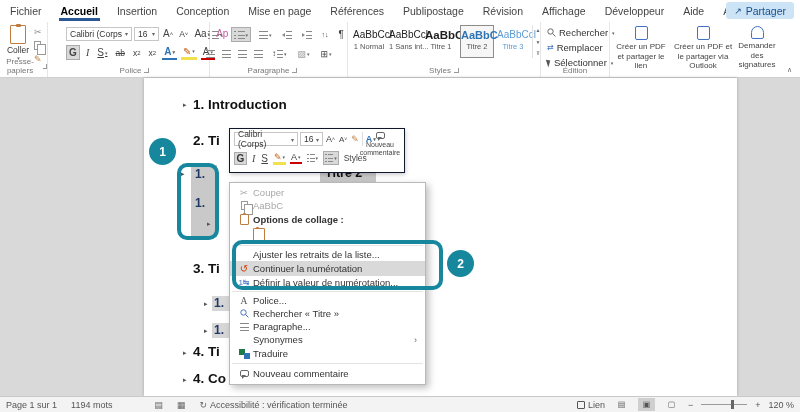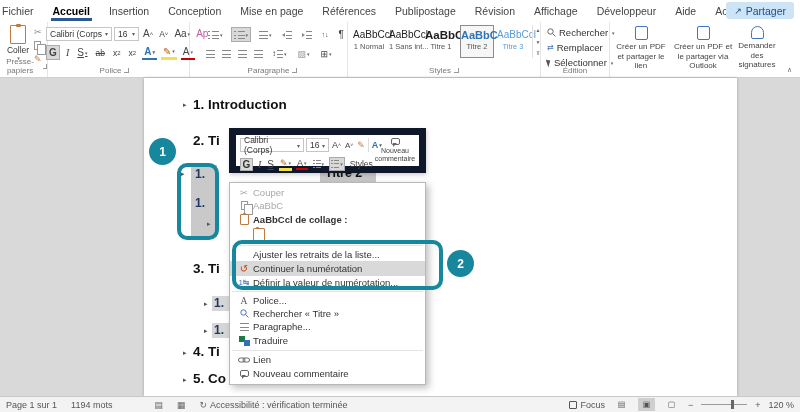--- a/index.html
+++ b/index.html
@@ -1,19 +1,19 @@
 <!DOCTYPE html>
 <html><head>
 <meta charset="utf-8">
 <style>
   *{box-sizing:border-box;margin:0;padding:0}
   html,body{width:800px;height:412px}
   body{position:relative;font-family:"Liberation Sans",sans-serif;background:#fff;overflow:hidden;color:#333}
   
-  .tabs{position:absolute;top:0;left:0;right:60px;height:22px;display:flex;align-items:center;padding-left:2px;gap:19px;font-size:10.5px;color:#444;background:#fff}
+  .tabs{position:absolute;top:0;left:0;right:60px;height:22px;display:flex;align-items:center;padding-left:10px;gap:19px;font-size:10.5px;color:#444;background:#fff}
   .tab{position:relative;white-space:nowrap}
   .tab.active{color:#000;font-weight:bold}
   .tab.active::after{content:'';position:absolute;left:-2px;right:-2px;bottom:-4px;height:3px;background:#2b5797}
   .share{position:absolute;top:2px;right:6px;height:17px;padding:0 8px;background:#cde3f6;border-radius:3px;color:#17508d;font-size:10.5px;display:flex;align-items:center;gap:4px}
   .share .ar{font-size:9px}
   
   .ribbon{position:absolute;top:22px;left:0;right:0;height:56px;background:#fff;border-bottom:1px solid #d0d0d0}
   .grp{position:absolute;top:0;height:55px;border-right:1px solid #e6e6e6}
   .glabel{position:absolute;bottom:2px;left:0;right:0;text-align:center;font-size:8px;color:#777;display:flex;justify-content:center;align-items:center;gap:3px}
   .dlg{width:5px;height:5px;border-right:1px solid #999;border-bottom:1px solid #999;display:inline-block}
@@ -50,21 +50,21 @@
   .pdf-ic{width:13px;height:14px;border:1.5px solid #4472c4;border-radius:2px;margin:0 auto 2px}
   
   .docbg{position:absolute;top:78px;left:0;right:0;bottom:16px;background:#d9d9d9}
   .page{position:absolute;left:144px;width:593px;top:78px;bottom:16px;background:#fff;box-shadow:0 0 3px rgba(0,0,0,.25)}
   .dochead{position:absolute;font-weight:bold;font-size:13.5px;color:#111;white-space:nowrap}
   .tri{position:absolute;font-size:7px;color:#555}
   .lnum{position:absolute;font-weight:bold;font-size:12px;color:#1f3864}
   .hlstrip{position:absolute;background:#c9c9c9}
   .hlsmall{position:absolute;background:#d6d6d6}
   
-  .mtb{position:absolute;left:229px;top:128px;width:197px;height:45px;background:#fff;border:7px solid #0f172a;box-shadow:1px 2px 4px rgba(0,0,0,.18);z-index:20}
+  .mtb{position:absolute;left:229px;top:128px;width:176px;height:45px;background:#fff;border:1px solid #0f172a;box-shadow:1px 2px 4px rgba(0,0,0,.18);z-index:20}
   .mtb .r1{position:absolute;top:3px;left:4px;display:flex;align-items:center;gap:2px}
   .mtb .r2{position:absolute;top:22px;left:4px;display:flex;align-items:center;gap:4px;font-size:10px}
   .mbtn{display:flex;align-items:center;justify-content:center;font-size:9px;color:#444;padding:0 1px}
   .gbox{width:13px;height:13px;display:flex;align-items:center;justify-content:center;border:1px solid #ababab;background:#d9d9d9;font-weight:bold;font-size:10px}
   .vdiv{width:1px;height:14px;background:#ddd}
   .cmtcol{position:absolute;right:3px;top:3px;width:42px;text-align:center;font-size:7px;color:#444;line-height:1.15}
   .ic-cm{width:9px;height:7px;border:1px solid #666;border-radius:2px;position:relative;display:inline-block}
   .ic-cm::after{content:"";position:absolute;left:1px;bottom:-3px;border:2px solid transparent;border-top-color:#666;border-left-color:#666}
   .ulred{border-bottom:2px solid #c00}
   .ulyel{border-bottom:3px solid #f2e14c}
@@ -130,21 +130,21 @@
       <span style="font-size:9px;color:#888">✂</span>
       <span class="ic-copy"></span>
       <span style="font-size:9px;color:#c07b40">✎</span>
     </div>
     <div class="glabel">
         <span>Presse-papiers</span>
         <span class="dlg"></span>
       </div>
   </div>
 
-  <div class="grp" style="left:40px;width:150px">
+  <div class="grp" style="left:60px;width:150px">
     <div class="row" style="left:6px;top:4px;gap:2px">
       <div class="inputbox" style="width:66px">
         <span>Calibri (Corps</span>
           <span class="chev">▾</span>
       </div>
       <div class="inputbox" style="width:25px">
         <span>16</span>
           <span class="chev">▾</span>
       </div>
       <span class="rbtn">
@@ -346,21 +346,21 @@
 <span class="tri" style="left:204px;top:300px">▸</span>
 <span class="lnum" style="left:214px;top:296px">1.</span>
 
 <div class="hlsmall" style="left:212px;top:323px;width:20px;height:15px"></div>
 <span class="tri" style="left:204px;top:327px">▸</span>
 <span class="lnum" style="left:214px;top:323px">1.</span>
 
 <span class="tri" style="left:183px;top:349px">▸</span>
 <div class="dochead" style="left:193px;top:344px">4. Ti</div>
 <span class="tri" style="left:183px;top:376px">▸</span>
-<div class="dochead" style="left:193px;top:371px">5. Co</div>
+<div class="dochead" style="left:193px;top:371px">4. Co</div>
 
 <div class="mtb">
   <div class="r1">
     <div class="inputbox" style="width:64px">
       <span>Calibri (Corps)</span>
         <span class="chev">▾</span>
     </div>
     <div class="inputbox" style="width:23px">
       <span>16</span>
         <span class="chev">▾</span>
@@ -423,21 +423,21 @@
   <div class="cmi disabled">
     <span class="ic">
         <span class="ic-copy"></span>
       </span>
     <span>AaBbC</span>
   </div>
   <div class="cmi bold">
     <span class="ic">
         <span class="ic-clip"></span>
       </span>
-    <span>AaBbCcl de collage :</span>
+    <span>Options de collage :</span>
   </div>
   <div class="pasterow">
     <span class="ic-clip" style="width:12px;height:14px"></span>
   </div>
   <div class="cm-sep"></div>
   <div class="cmi">
     <span class="ic"></span>
     <span>Ajuster les retraits de la liste...</span>
   </div>
   <div class="cmi hl" style="height:15px">
@@ -461,39 +461,35 @@
         </svg>
     </span>
     <span>Rechercher « Titre »</span>
   </div>
   <div class="cmi">
     <span class="ic">
         <span class="ic-lines"></span>
       </span>
     <span>Paragraphe...</span>
   </div>
+  <div class="cmi">
+    <span class="ic"></span>
+    <span>Synonymes</span>
+    <span class="subarrow">›</span>
+  </div>
   <div class="cmi" style="height:15px">
     <span class="ic">
         <span class="ic-tr">
           <span class="g"></span>
           <span class="b"></span>
         </span>
       </span>
     <span>Traduire</span>
   </div>
   <div class="cm-sep"></div>
-  <div class="cmi">
-    <span class="ic">
-      <svg width="12" height="8" viewBox="0 0 12 8">
-          <rect x="0.5" y="2" width="6.5" height="4" rx="2" fill="none" stroke="#666"></rect>
-          <rect x="5" y="2" width="6.5" height="4" rx="2" fill="none" stroke="#666"></rect>
-        </svg>
-    </span>
-    <span>Lien</span>
-  </div>
   <div class="cmi" style="height:15px">
     <span class="ic">
         <span class="ic-cm"></span>
       </span>
     <span>Nouveau commentaire</span>
   </div>
 </div>
 
 <div class="teal" style="left:177px;top:163px;width:42px;height:77px"></div>
 <div class="teal" style="left:232px;top:240px;width:211px;height:50px"></div>
@@ -511,21 +507,21 @@
     <span class="sb-ic" style="margin-left:28px">▤</span>
     <span class="sb-ic">▦</span>
     <span style="display:flex;align-items:center;gap:3px">
       <span class="sb-ic">↻</span>
       <span>Accessibilité : vérification terminée</span>
     </span>
   </div>
   <div class="sright">
     <span style="display:flex;align-items:center">
       <span class="ic-focus"></span>
-      <span>Focus</span>
+      <span>Lien</span>
     </span>
     <span class="vb">▤</span>
     <span class="vb active">▣</span>
     <span class="vb">▢</span>
     <span>−</span>
     <span class="ztrack">
         <span class="zthumb"></span>
       </span>
     <span>+</span>
     <span>120 %</span>

